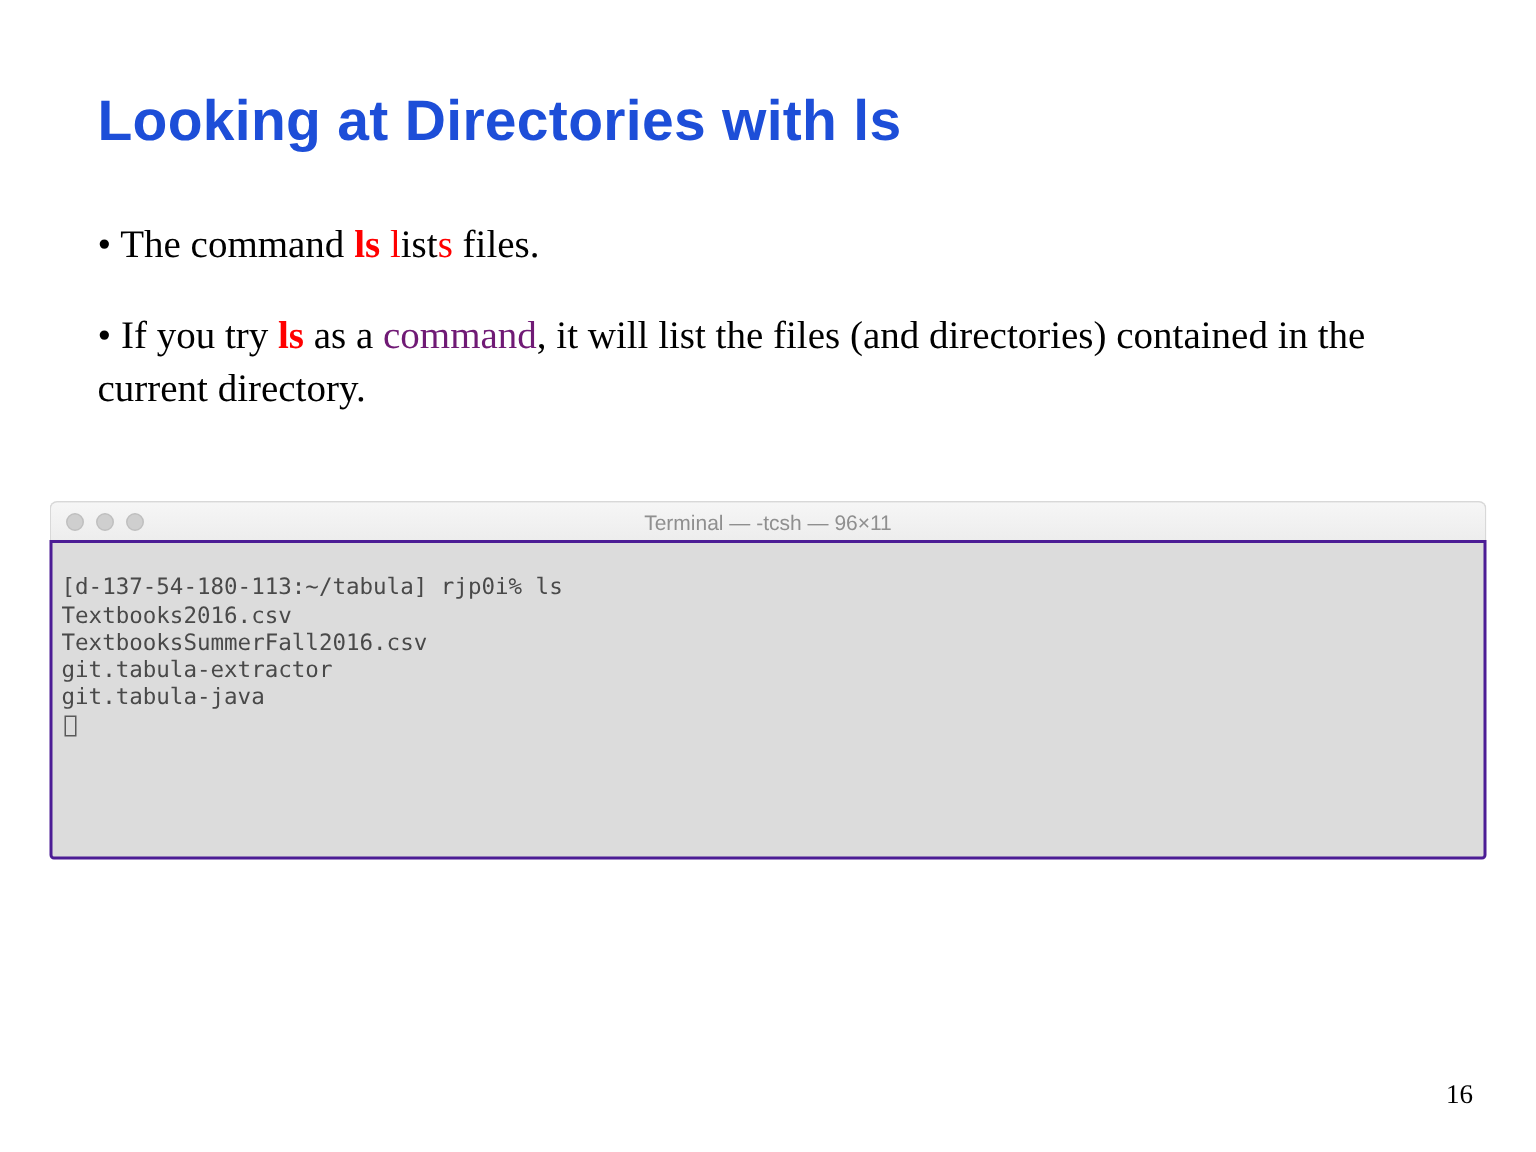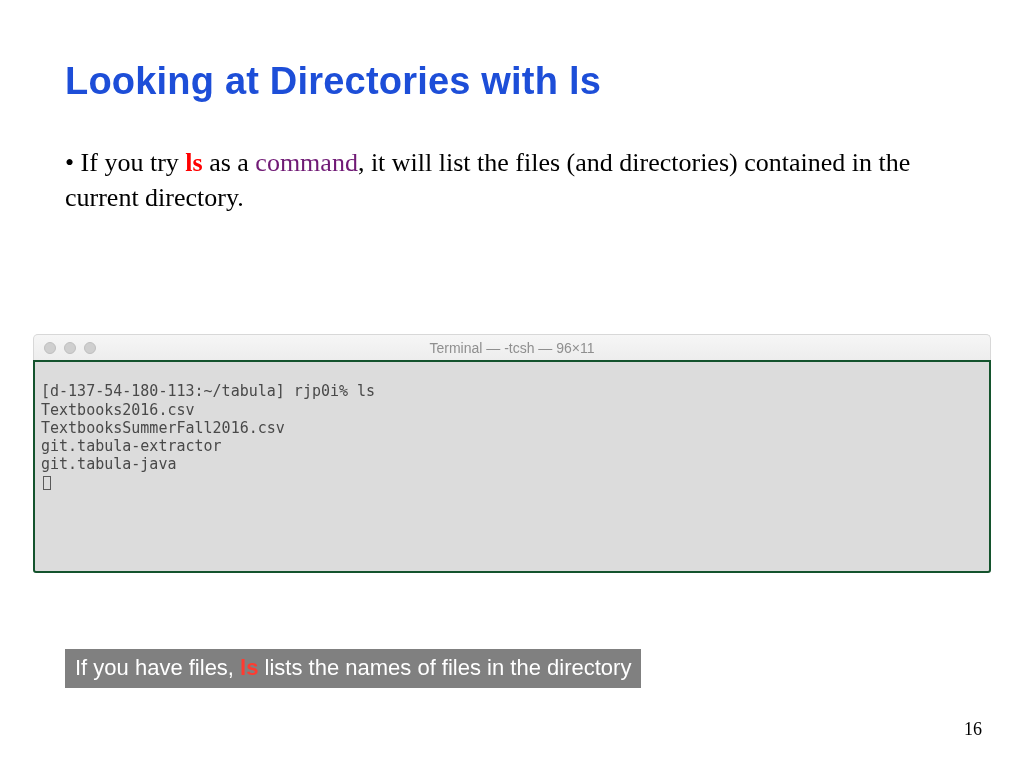--- a/index.html
+++ b/index.html
@@ -8,35 +8,38 @@
   .title { color:#1d4ed8; font-family:Arial, Helvetica, sans-serif; font-weight:bold; font-size:38px; margin-bottom:42px; letter-spacing:0.2px; }
   .bullet { font-size:26px; color:#000; margin-bottom:26px; line-height:1.35; }
   .red { color:#ff0000; }
   .redbold { color:#ff0000; font-weight:bold; }
   .blue { color:#701a75; }
   .term-wrap { position:absolute; left:33px; top:334px; width:958px; }
   .term-titlebar { height:26px; background:linear-gradient(#f6f6f6,#ededed); border:1px solid #d8d8d8; border-bottom:none; border-top-left-radius:5px; border-top-right-radius:5px; display:flex; align-items:center; padding:0 10px; position:relative; }
   .traffic { display:flex; gap:8px; }
   .dot { width:12px; height:12px; border-radius:50%; background:#cfcfcf; border:1px solid #bfbfbf; }
   .term-title { position:absolute; left:0; right:0; text-align:center; font-family:-apple-system,Helvetica,Arial,sans-serif; font-size:14px; color:#8f8f8f; pointer-events:none; }
-  .term-body { background:#dcdcdc; border:2px solid #14532d; border-radius:0 0 3px 3px; height:213px; padding:2px 6px 4px 6px; font-family:Menlo,Consolas,"Andale Mono",monospace; font-size:15px; color:#494949; line-height:1.22; white-space:pre; overflow:hidden; position:relative; }
+  .term-body { background:#dcdcdc; border:2px solid #4c1d95; border-radius:0 0 3px 3px; height:213px; padding:2px 6px 4px 6px; font-family:Menlo,Consolas,"Andale Mono",monospace; font-size:15px; color:#494949; line-height:1.22; white-space:pre; overflow:hidden; position:relative; }
   .cursor-box { display:inline-block; width:8px; height:14px; border:1px solid #5a5a5a; vertical-align:middle; margin-left:2px; }
   .footer-box { position:absolute; left:65px; bottom:80px; background:#808080; color:#fff; font-family:Verdana,Geneva,sans-serif; font-size:22px; padding:6px 10px 7px 10px; }
   .pagenum { position:absolute; right:42px; bottom:28px; font-family:"Times New Roman",serif; font-size:18px; color:#000; }
   .cols { display:flex; }
   .col { white-space:pre; }
   .col1 { width:360px; }
 </style>
 </head>
 <body>
 
 <div class="slide">
 
   <h1 class="title">Looking at Directories with ls</h1>
 
+  <p class="bullet">
+    <span>• The command </span><span class="redbold">ls</span><span> </span><span class="red">l</span><span>ist</span><span class="red">s</span><span> files.</span>
+  </p>
 
   <p class="bullet">
     <span>• If you try </span><span class="redbold">ls</span><span> as a </span><span class="blue">command</span><span>, it will list the files (and directories) contained in the current directory.</span>
   </p>
 
   <div class="term-wrap">
     <div class="term-titlebar">
       <div class="traffic">
         <span class="dot"></span>
         <span class="dot"></span>
@@ -46,19 +49,16 @@
     </div>
     <div class="term-body">
 <span>[d-137-54-180-113:~/tabula] rjp0i% ls</span>
 <div class="cols"><div class="col col1"><span>Textbooks2016.csv</span>
 <span>TextbooksSummerFall2016.csv</span>
 <span>git.tabula-extractor</span>
 <span>git.tabula-java</span></div></div><span class="cursor-box"></span>
     </div>
   </div>
 
-  <div class="footer-box">
-    <span>If you have files, </span><span style="color:#ff3b30;font-weight:bold">ls</span><span> lists the names of files in the directory</span>
-  </div>
 
   <div class="pagenum">16</div>
 
 </div>
 
 </body></html>

